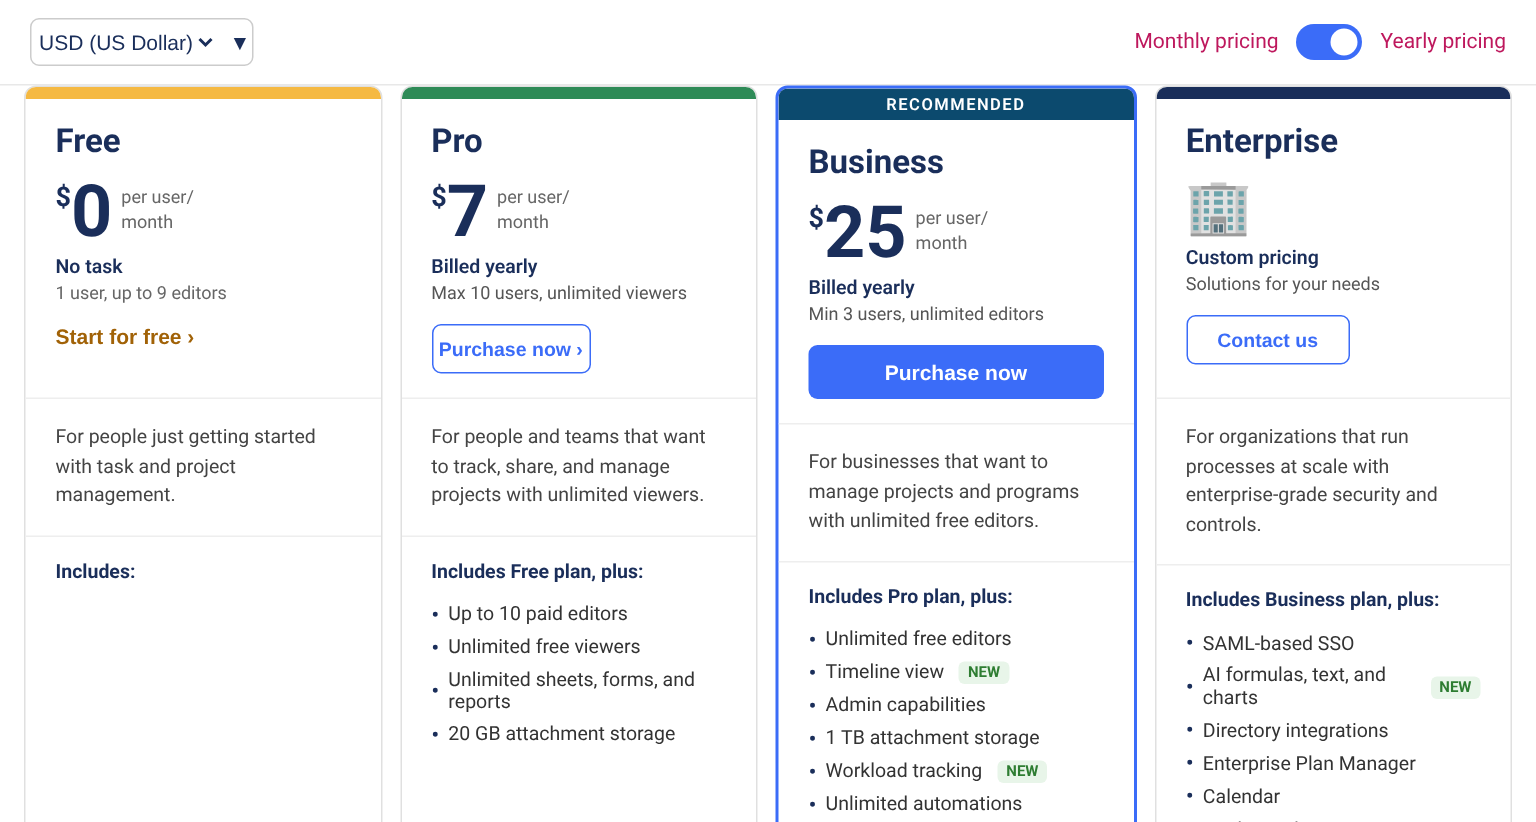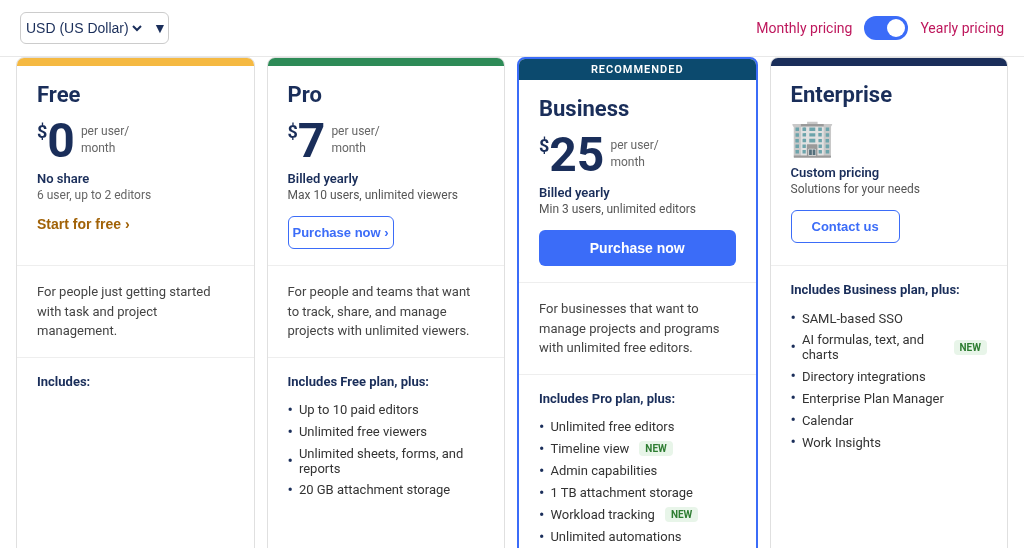--- a/index.html
+++ b/index.html
@@ -269,22 +269,22 @@
     <div class="plan-top-bar free"></div>
     <div class="plan-header">
       <div class="plan-name">Free</div>
 
       <div class="plan-price">
         <span class="price-dollar">$</span>
         <span class="price-amount">0</span>
         <span class="price-period">per user/<br>month</span>
       </div>
 
-      <div class="no-cost-label">No share</div>
-      <div class="no-cost-sub">6 user, up to 2 editors</div>
+      <div class="no-cost-label">No task</div>
+      <div class="no-cost-sub">1 user, up to 9 editors</div>
 
       <div class="plan-cta">
           <button class="btn-start-free">Start for free ›</button>
         </div>
     </div>
     <div class="plan-description">For people just getting started with task and project management.</div>
     <div class="plan-features">
       <div class="features-title">Includes:</div>
     </div>
   </div>
@@ -373,20 +373,21 @@
     <div class="plan-header">
       <div class="plan-name">Enterprise</div>
 
       <div style="font-size:36px;color:#1a2e5a;margin-bottom:6px;">🏢</div>
 
       <div class="plan-billing">Custom pricing</div>
       <div class="plan-users">Solutions for your needs</div>
 
       <div class="plan-cta"><button class="btn-contact">Contact us</button></div>
     </div>
+    <div class="plan-description">For organizations that run processes at scale with enterprise-grade security and controls.</div>
     <div class="plan-features">
       <div class="features-title">Includes Business plan, plus:</div>
       <ul class="feature-list">
         <li>
             <span>SAML-based SSO</span>
           </li>
           <li>
             <span>AI formulas, text, and charts</span>
             <span class="badge-new">NEW</span>
           </li>

